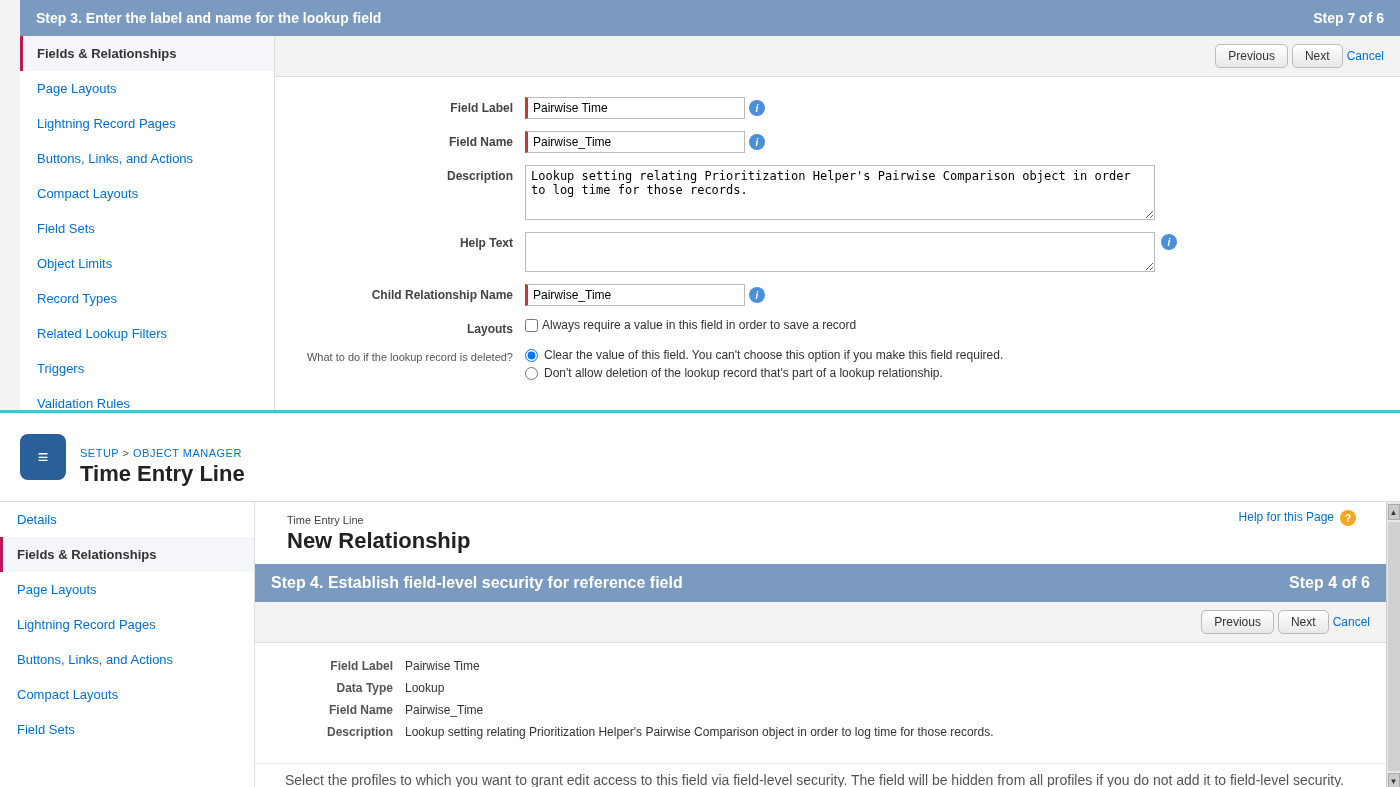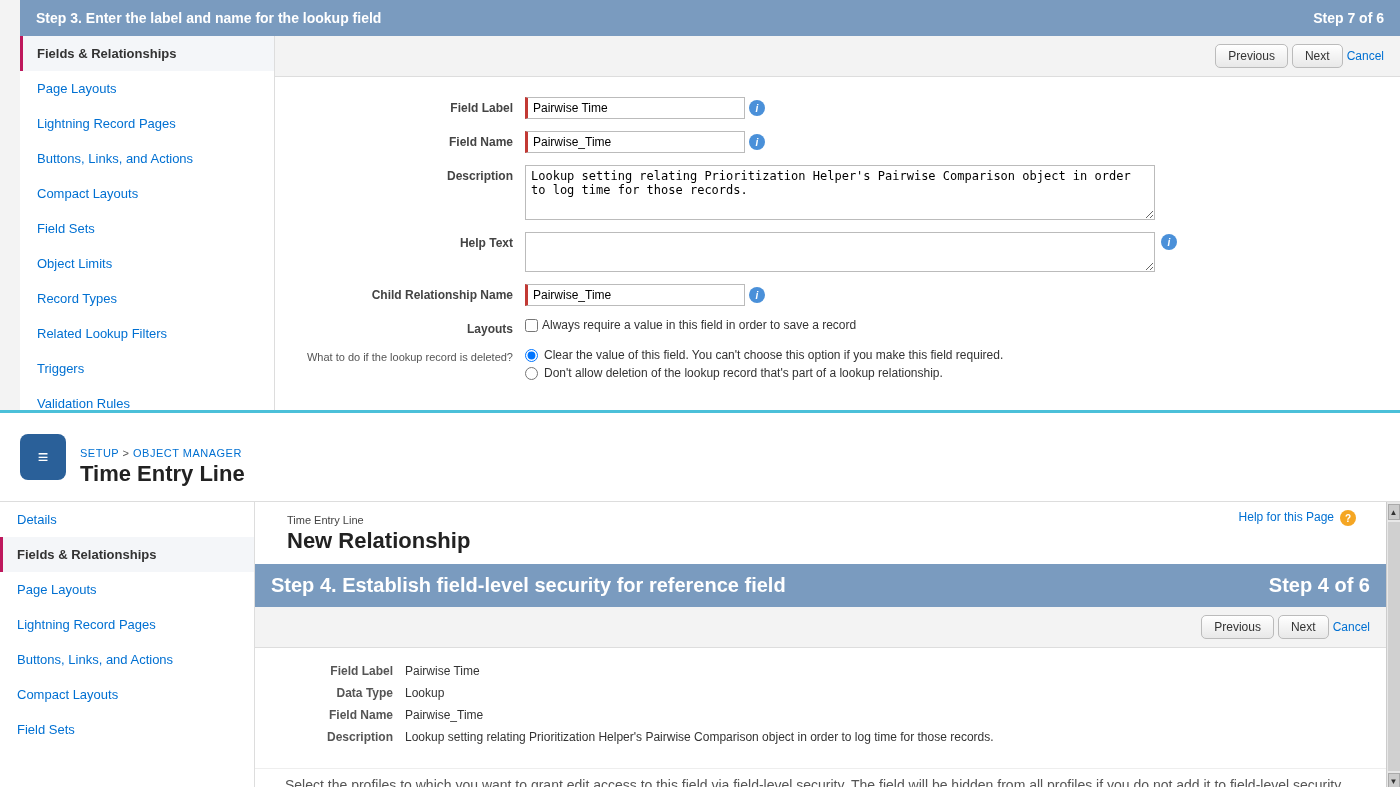--- a/index.html
+++ b/index.html
@@ -223,21 +223,21 @@
       color: #222;
       padding: 2px 16px 10px 16px;
     }
     .step4-header {
       background: #7a9bbf;
       color: #fff;
       padding: 10px 16px;
       display: flex;
       justify-content: space-between;
       align-items: center;
-      font-size: 20px;
+      font-size: 16px;
       font-weight: bold;
     }
     .bottom-toolbar {
       padding: 8px 16px;
       background: #f3f3f3;
       display: flex;
       justify-content: flex-end;
       gap: 4px;
       border-bottom: 1px solid #ddd;
     }

